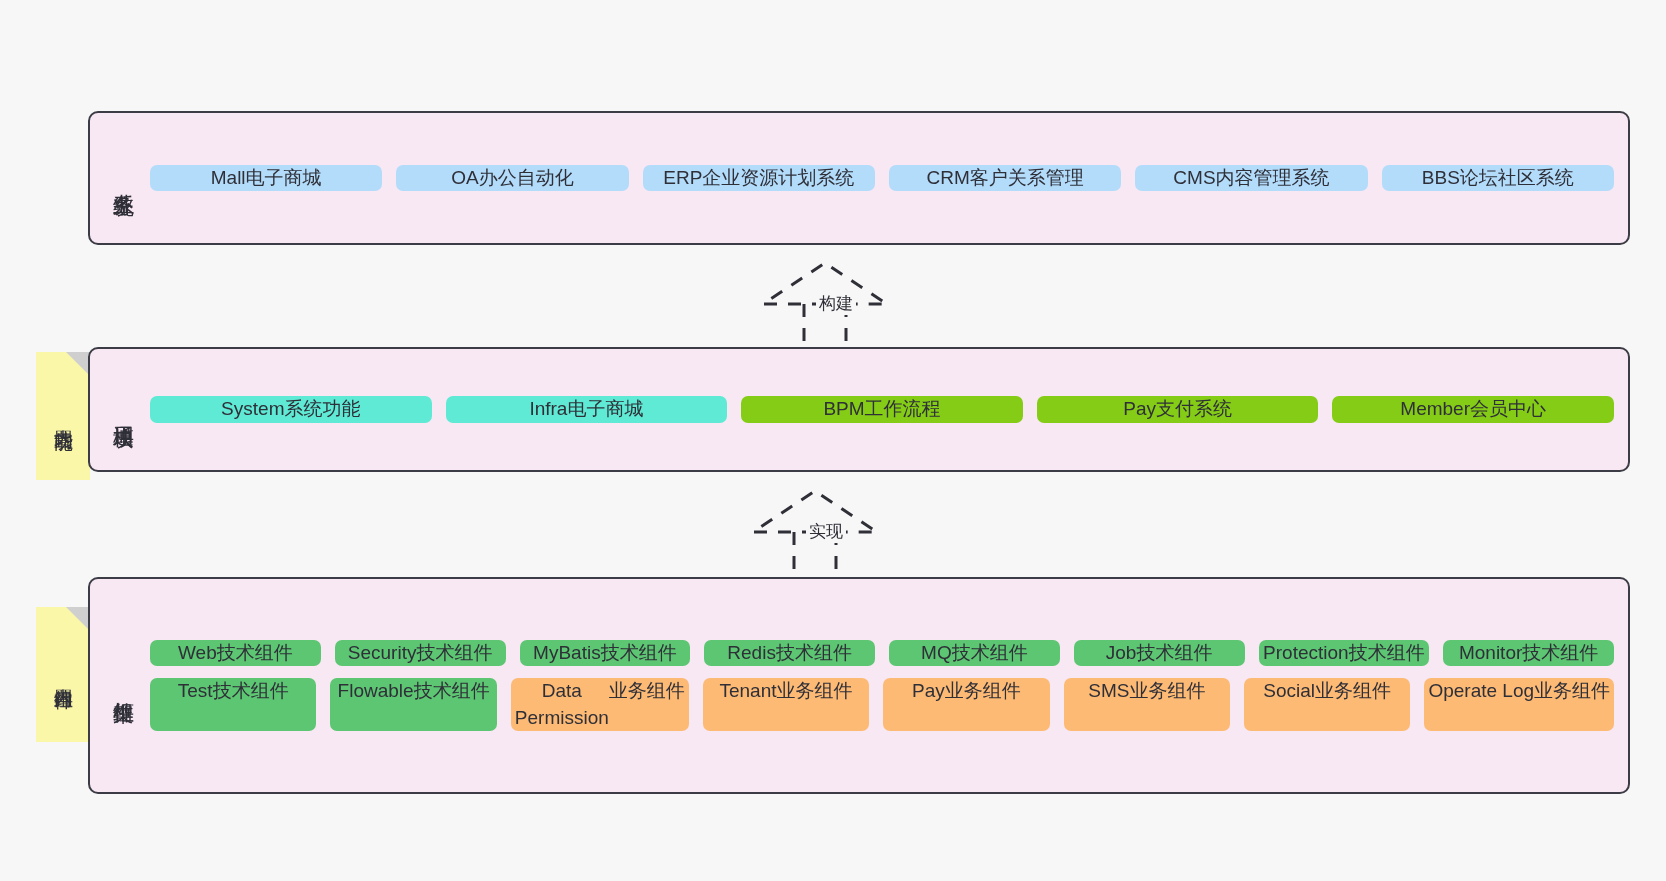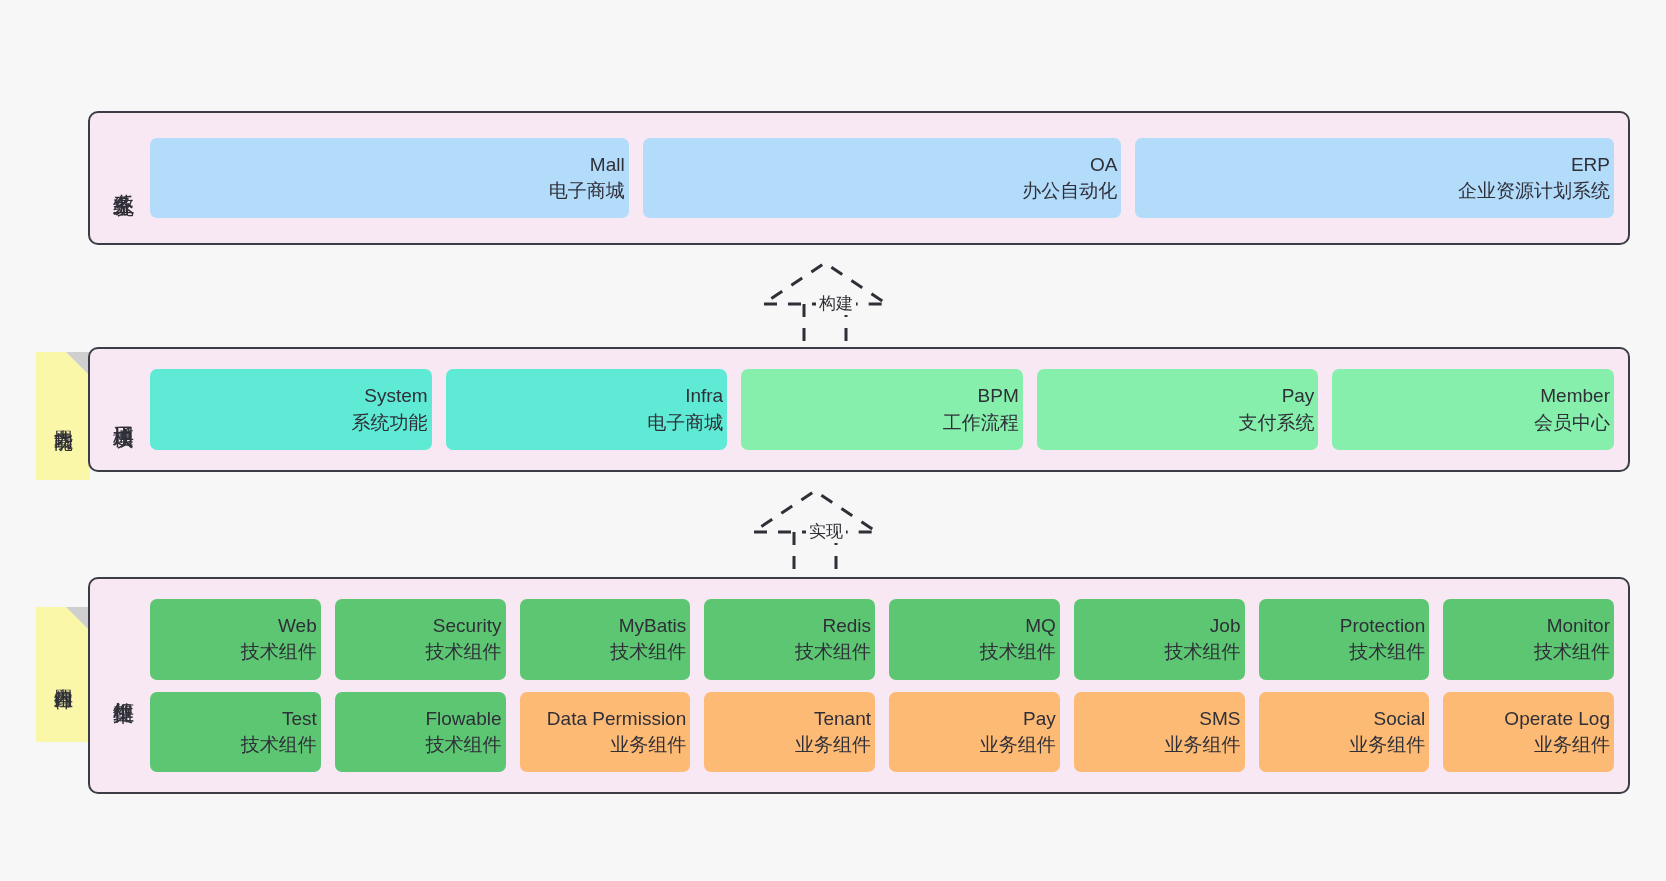--- a/index.html
+++ b/index.html
@@ -63,38 +63,37 @@
     display: flex;
     flex-direction: row;
     gap: 14px;
     align-items: stretch;
   }
 
   
   .box {
     flex: 1 1 0;
     display: flex;
-    flex-direction: column;
-    align-items: flex-end;
+    align-items: flex-start;
     justify-content: center;
     box-sizing: border-box;
     border-radius: 7px;
     font-size: 19px;
     line-height: 1.38;
     color: #2f2f38;
     text-align: center;
-    padding: 14px 4px;
+    padding: 0 4px;
   }
   .box .b-title { white-space: nowrap; }
   .box .b-sub   { white-space: nowrap; }
   .box.wrap .b-title { white-space: normal; }
 
   .box.blue        { background: #b3dcfb; }
   .box.red         { background: #5eead4; }
-  .box.pink        { background: #86efac; }
+  .box.pink        { background: #84cc16; }
   .box.green       { background: #5cc672; }
   .box.green-light { background: #fdba74; }
 
   
   .sticky {
     position: absolute;
     width: 54px;
     background: #fbf7a8;
     box-sizing: border-box;
     display: flex;
@@ -148,20 +147,32 @@
           <span class="b-sub">电子商城</span>
         </div>
         <div class="box blue">
           <span class="b-title">OA</span>
           <span class="b-sub">办公自动化</span>
         </div>
         <div class="box blue">
           <span class="b-title">ERP</span>
           <span class="b-sub">企业资源计划系统</span>
         </div>
+        <div class="box blue">
+          <span class="b-title">CRM</span>
+          <span class="b-sub">客户关系管理</span>
+        </div>
+        <div class="box blue">
+          <span class="b-title">CMS</span>
+          <span class="b-sub">内容管理系统</span>
+        </div>
+        <div class="box blue">
+          <span class="b-title">BBS</span>
+          <span class="b-sub">论坛社区系统</span>
+        </div>
       </div>
     </div>
   </div>
 
   <div class="arrow" style="left:758px; top:260px; width:150px; height:92px;">
     <svg width="150" height="92" viewBox="0 0 150 92">
       <path d="M67 44 L5 44 L67 3 L129 44 L67 44 Z" fill="none" stroke="#2f2f38" stroke-width="3" stroke-dasharray="13 11" stroke-linejoin="miter"></path>
       <path d="M46 44 L46 92 M88 44 L88 92" fill="none" stroke="#2f2f38" stroke-width="3" stroke-dasharray="13 11"></path>
     </svg>
     <span class="arrow-label" style="left:58px; top:32px;">构建</span>

